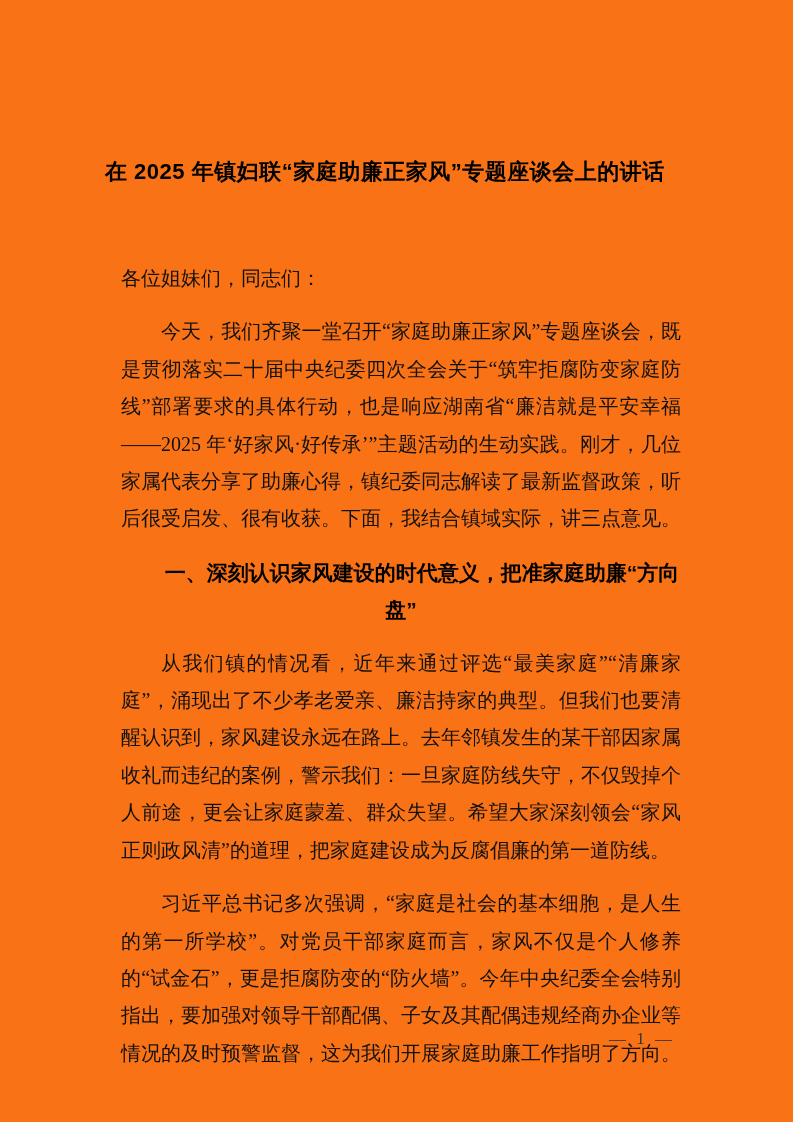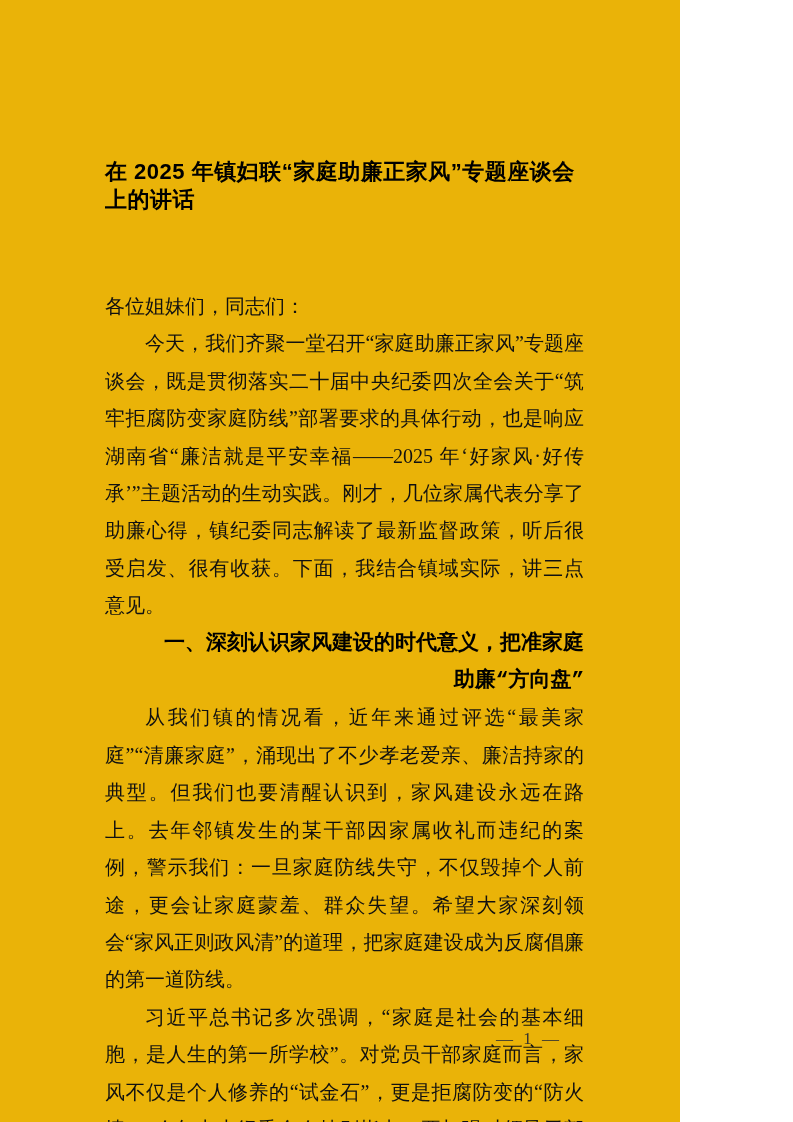--- a/index.html
+++ b/index.html
@@ -2,24 +2,24 @@
 <html><head>
   <meta charset="utf-8">
   <style>
     html, body {
       margin: 0;
       padding: 0;
       background: #ffffff;
     }
     .page {
       position: relative;
-      width: 680px;
+      width: 793px;
       height: 1122px;
       margin: 0;
-      background: #eab308;
+      background: #f97316;
       box-sizing: border-box;
       padding: 158px 96px 0 105px;
       color: #111111;
       font-family: "Liberation Serif", "DejaVu Serif", serif;
       overflow: hidden;
     }
     .doc-title {
       margin: 0 0 74px 0;
       font-size: 22px;
       line-height: 28px;
@@ -28,35 +28,35 @@
       font-family: "Liberation Sans", "DejaVu Sans", sans-serif;
       text-align: left;
       letter-spacing: 0.5px;
     }
     .body-text {
       font-size: 20px;
       line-height: 37.4px;
       text-align: justify;
     }
     .body-text p {
-      margin: 0;
+      margin: 16px;
       text-indent: 2em;
     }
     .salutation {
       text-indent: 0 !important;
     }
     .section-heading {
       margin: 0;
       text-indent: 2em;
       font-size: 21px;
       line-height: 37.4px;
       font-weight: 700;
       color: #000000;
-      font-family: Liberation Mono, monospace;
-      text-align: right;
+      font-family: Liberation Sans, sans-serif;
+      text-align: center;
     }
     .page-footer {
       position: absolute;
       top: 1028px;
       right: 118px;
       font-size: 17px;
       line-height: 22px;
       color: #333333;
       letter-spacing: 3px;
       font-family: "Liberation Serif", "DejaVu Serif", serif;

